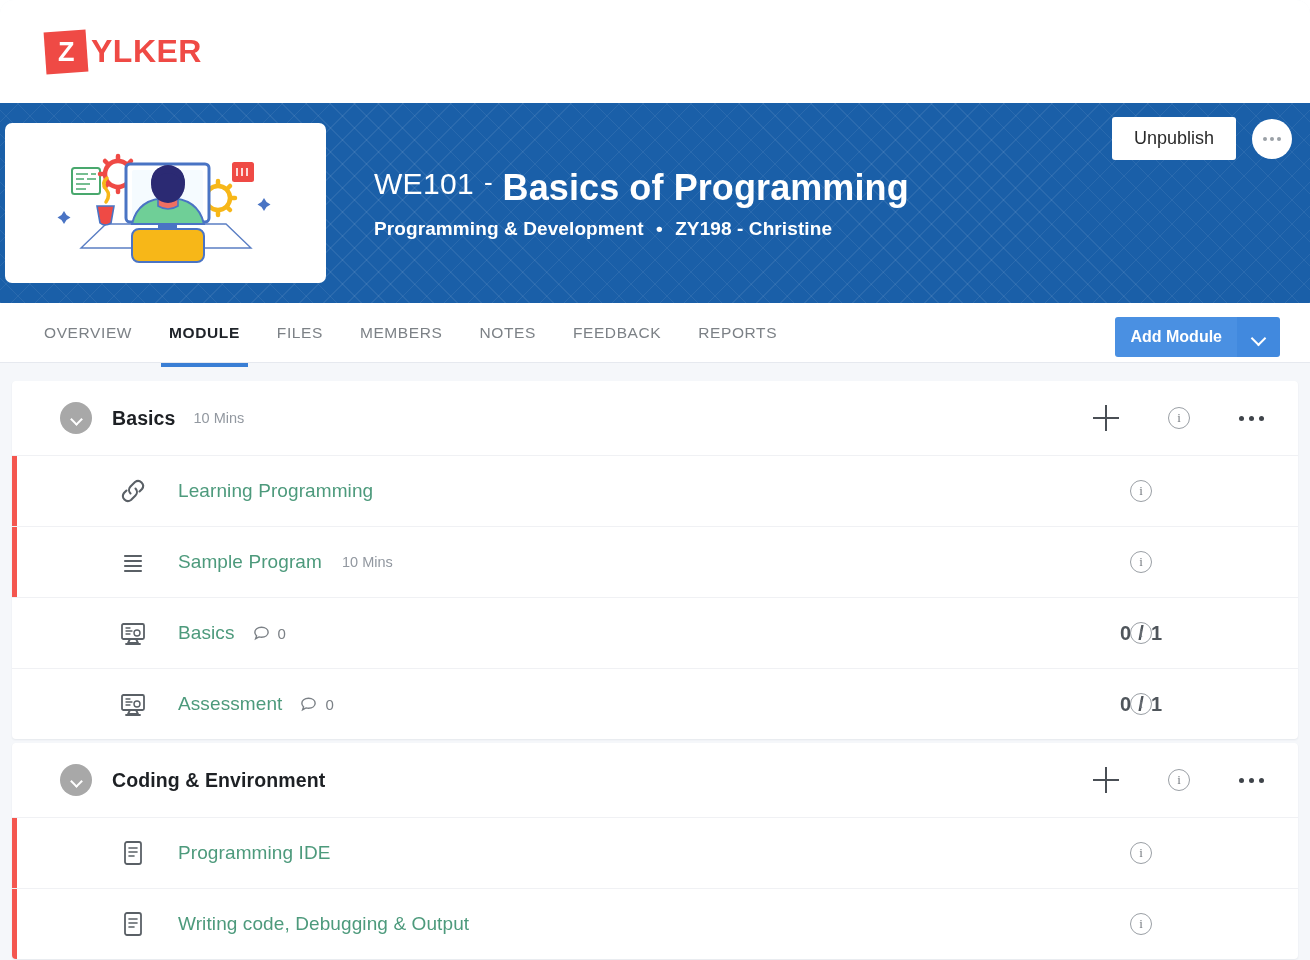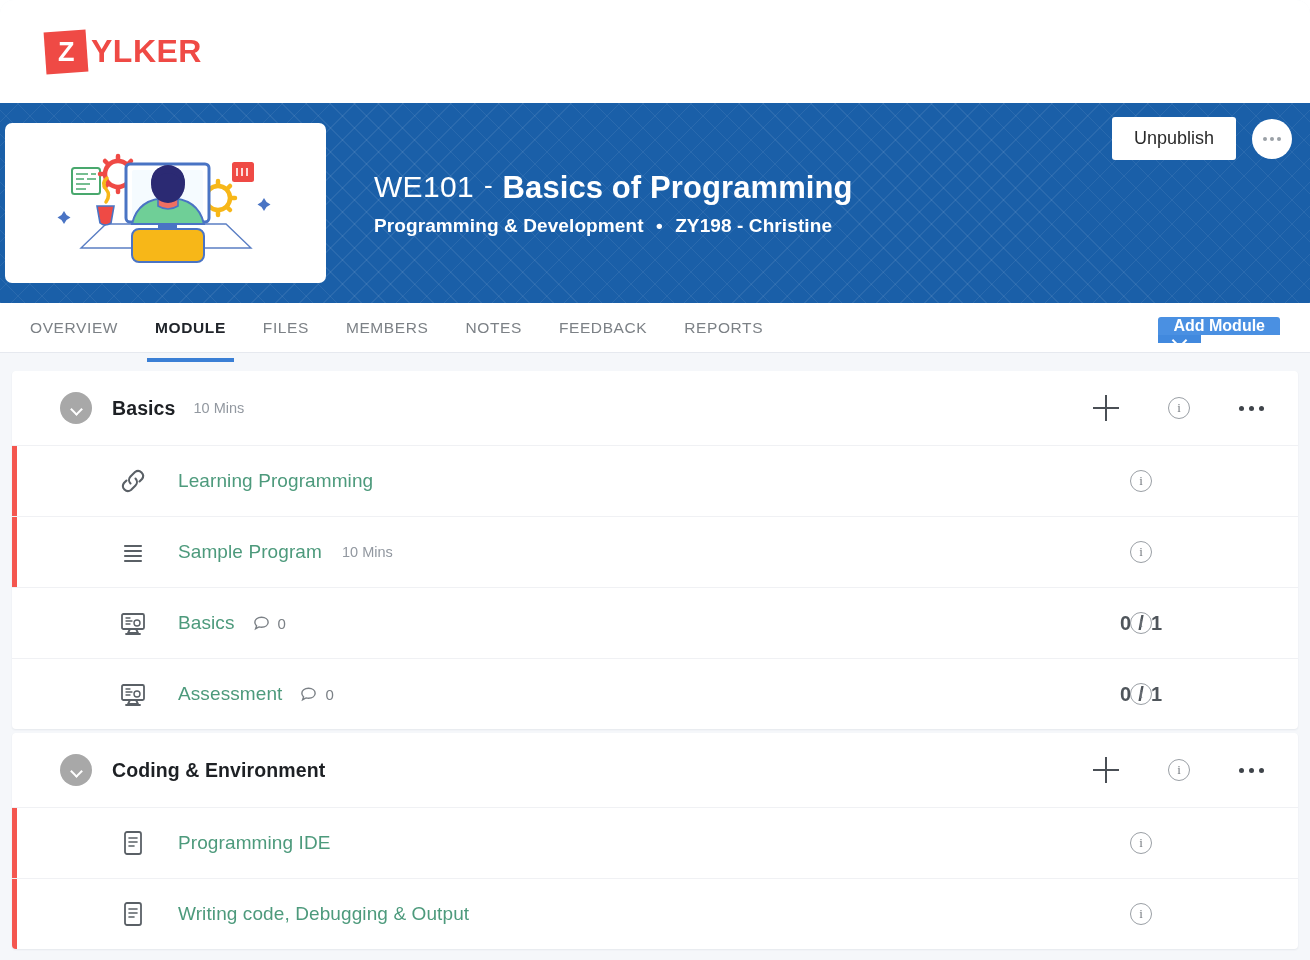--- a/index.html
+++ b/index.html
@@ -66,21 +66,21 @@
     flex: none;
   }
   .course-thumb svg { width: 240px; height: 135px; }
 
   .course-meta { margin-left: 48px; color: #ffffff; }
   .course-title-row {
     display: flex; align-items: flex-start; gap: 10px;
   }
   .course-code { font-size: 30px; font-weight: 400; letter-spacing: .3px; }
   .course-dash { font-size: 26px; font-weight: 300; }
-  .course-name { font-size: 31px; font-weight: bold; letter-spacing: .1px; }
+  .course-name { font-size: 36px; font-weight: bold; letter-spacing: .1px; }
   .course-sub {
     margin-top: 9px;
     font-size: 19px; font-weight: 700;
     letter-spacing: .1px;
   }
   .course-sub .dot { margin: 0 7px; }
 
   .banner-actions {
     position: absolute; top: 14px; right: 18px;
     display: flex; align-items: center; gap: 16px;
@@ -98,24 +98,24 @@
     display: flex; align-items: center; justify-content: center;
     gap: 3px; cursor: pointer;
   }
   .btn-more-round i {
     width: 4px; height: 4px; border-radius: 50%;
     background: #9aa0a6; display: block;
   }
 
   
   .tabbar {
-    height: 50px;
+    height: 60px;
     background: #ffffff;
     display: flex; align-items: center;
-    padding-left: 30px;
+    padding-left: 44px;
     position: relative;
     border-bottom: 1px solid #e6e9ef;
   }
   .tab {
     font-size: 15.5px; color: #7c8186;
     letter-spacing: .6px;
     padding: 0 0 0 0;
     margin-right: 37px;
     height: 69px; line-height: 69px;
     cursor: pointer;
@@ -126,21 +126,20 @@
   .tab.active::after {
     content: ""; position: absolute;
     left: -8px; right: -8px; bottom: 0; height: 4px;
     background: #3a7fd5;
   }
   .add-module {
     position: absolute; right: 30px; top: 14px;
     display: flex; height: 40px;
     border-radius: 3px; overflow: hidden;
     cursor: pointer;
-    flex-direction: column;
   }
   .add-module-main {
     background: #4a90e2; color: #fff;
     font-size: 16px; font-weight: bold;
     padding: 0 15px; display: flex; align-items: center;
   }
   .add-module-caret {
     background: #4189de; width: 43px;
     display: flex; align-items: center; justify-content: center;
   }

